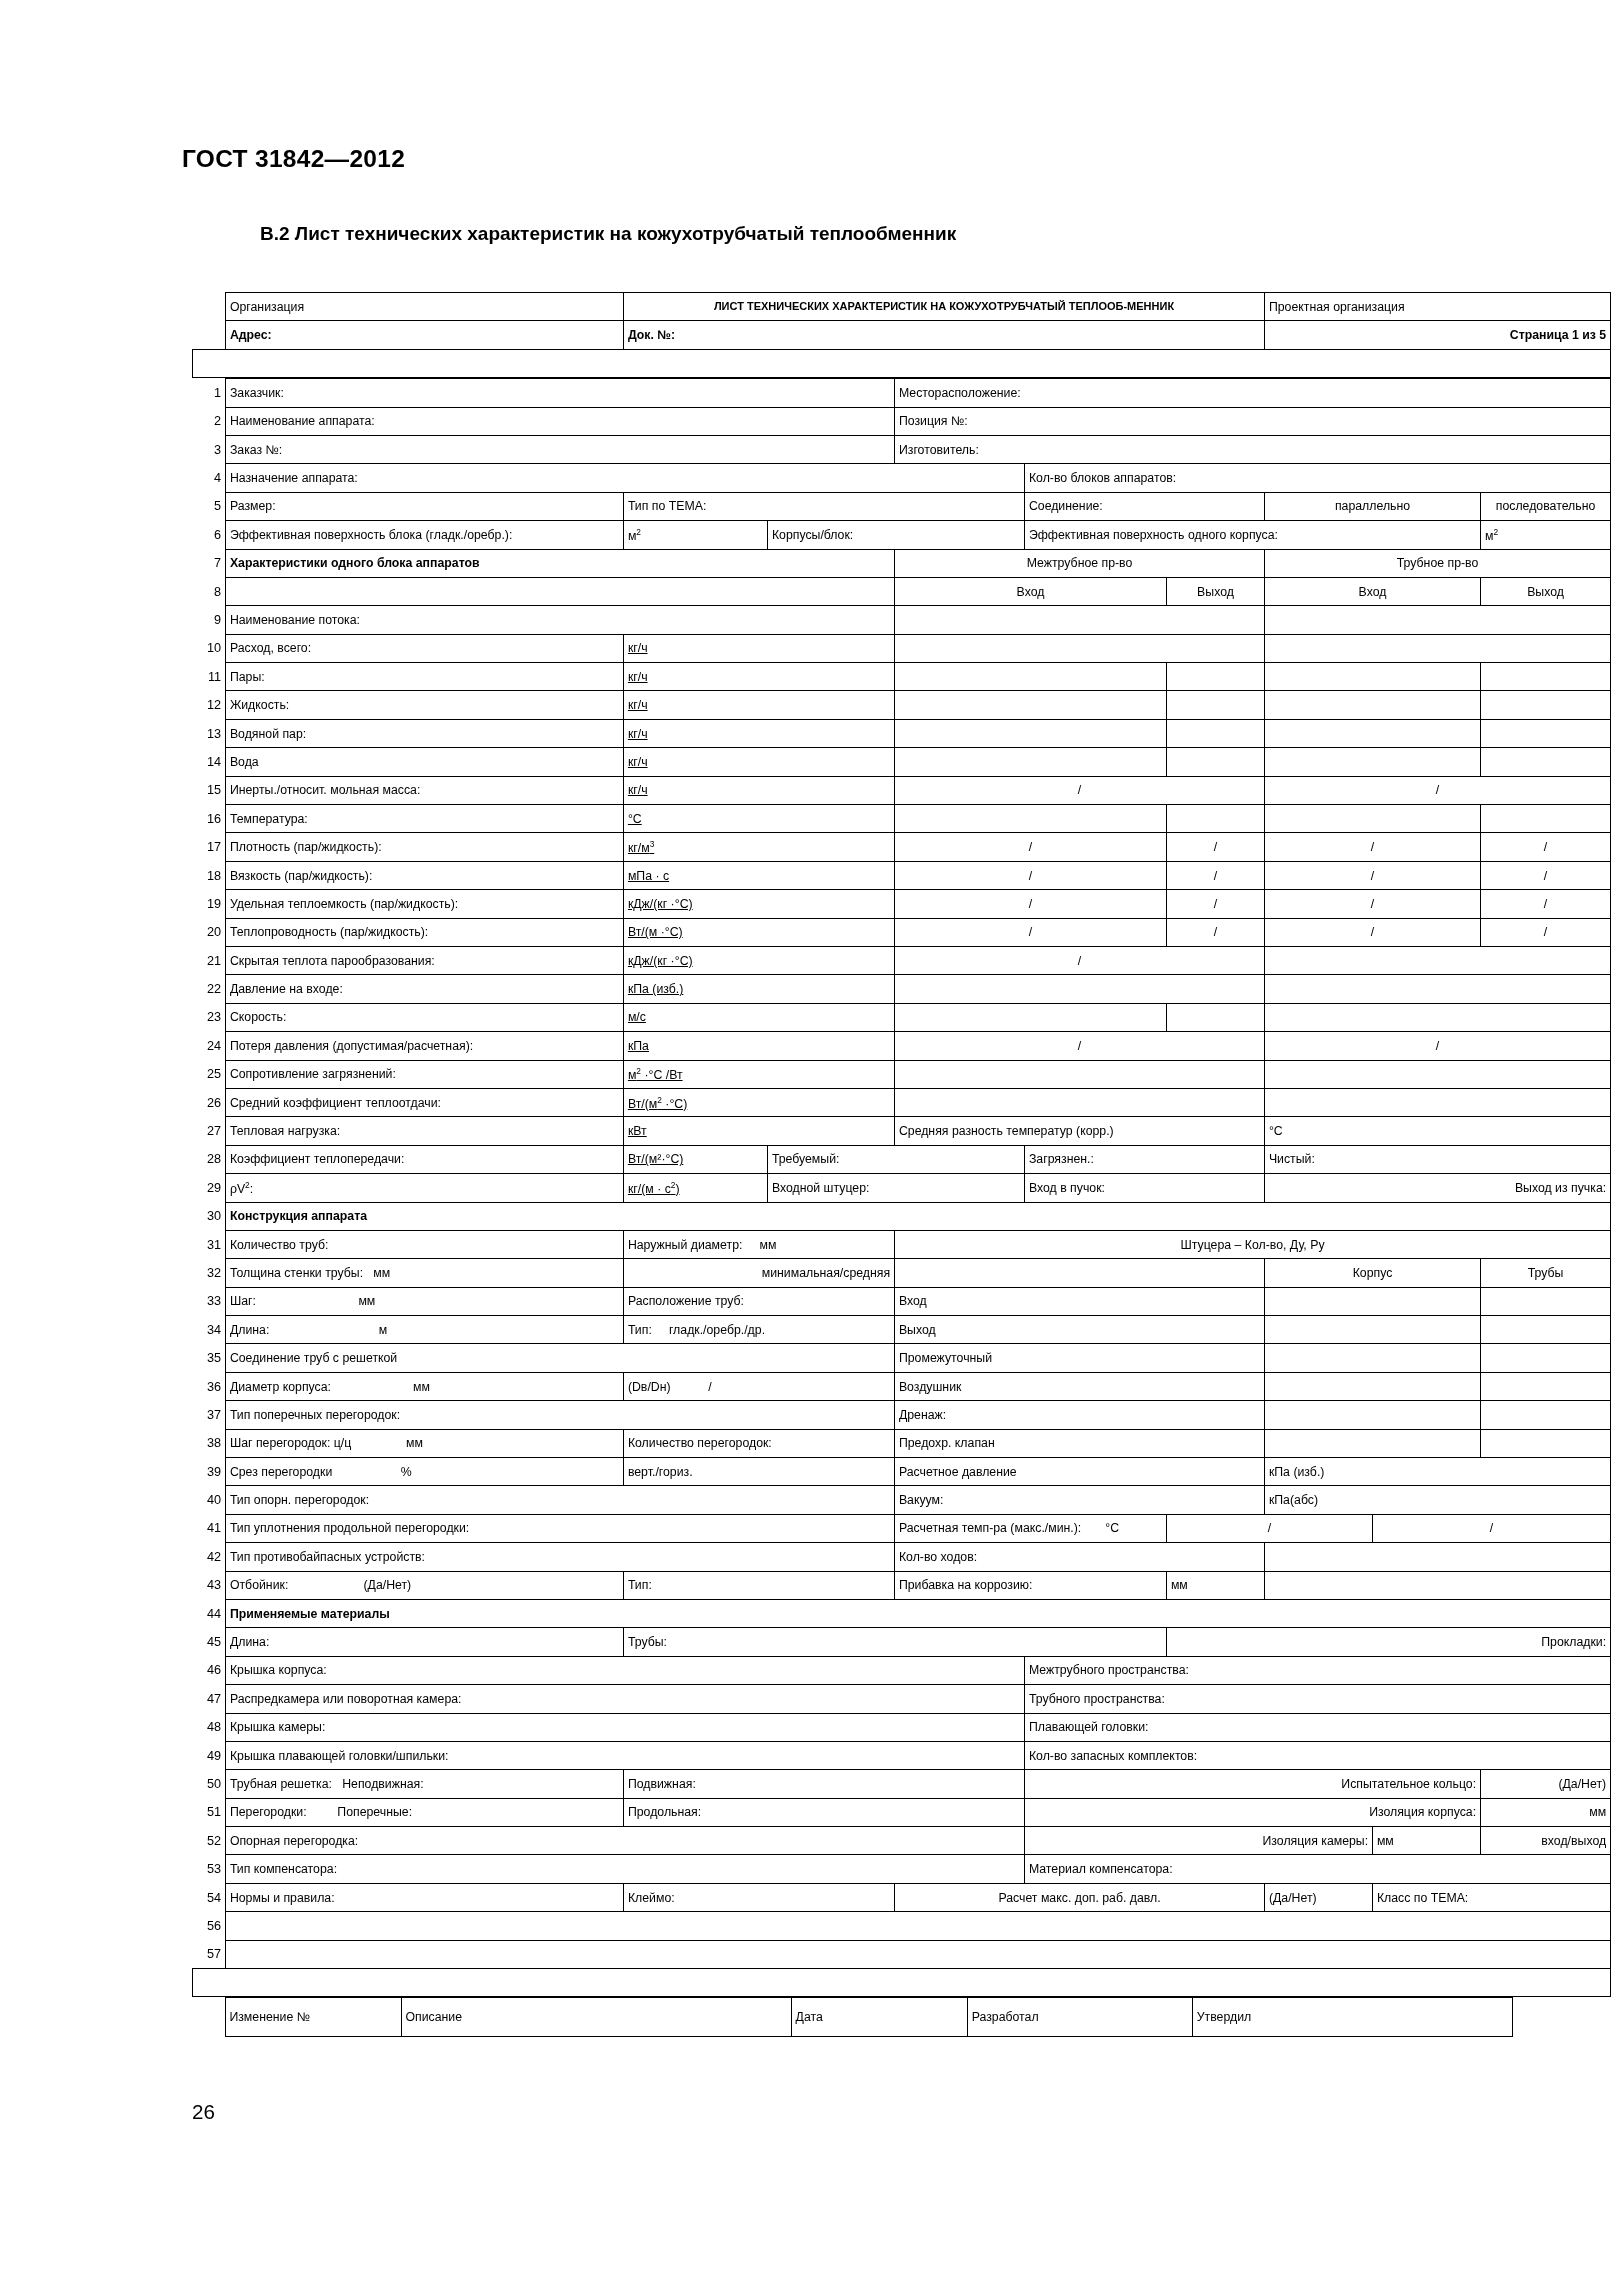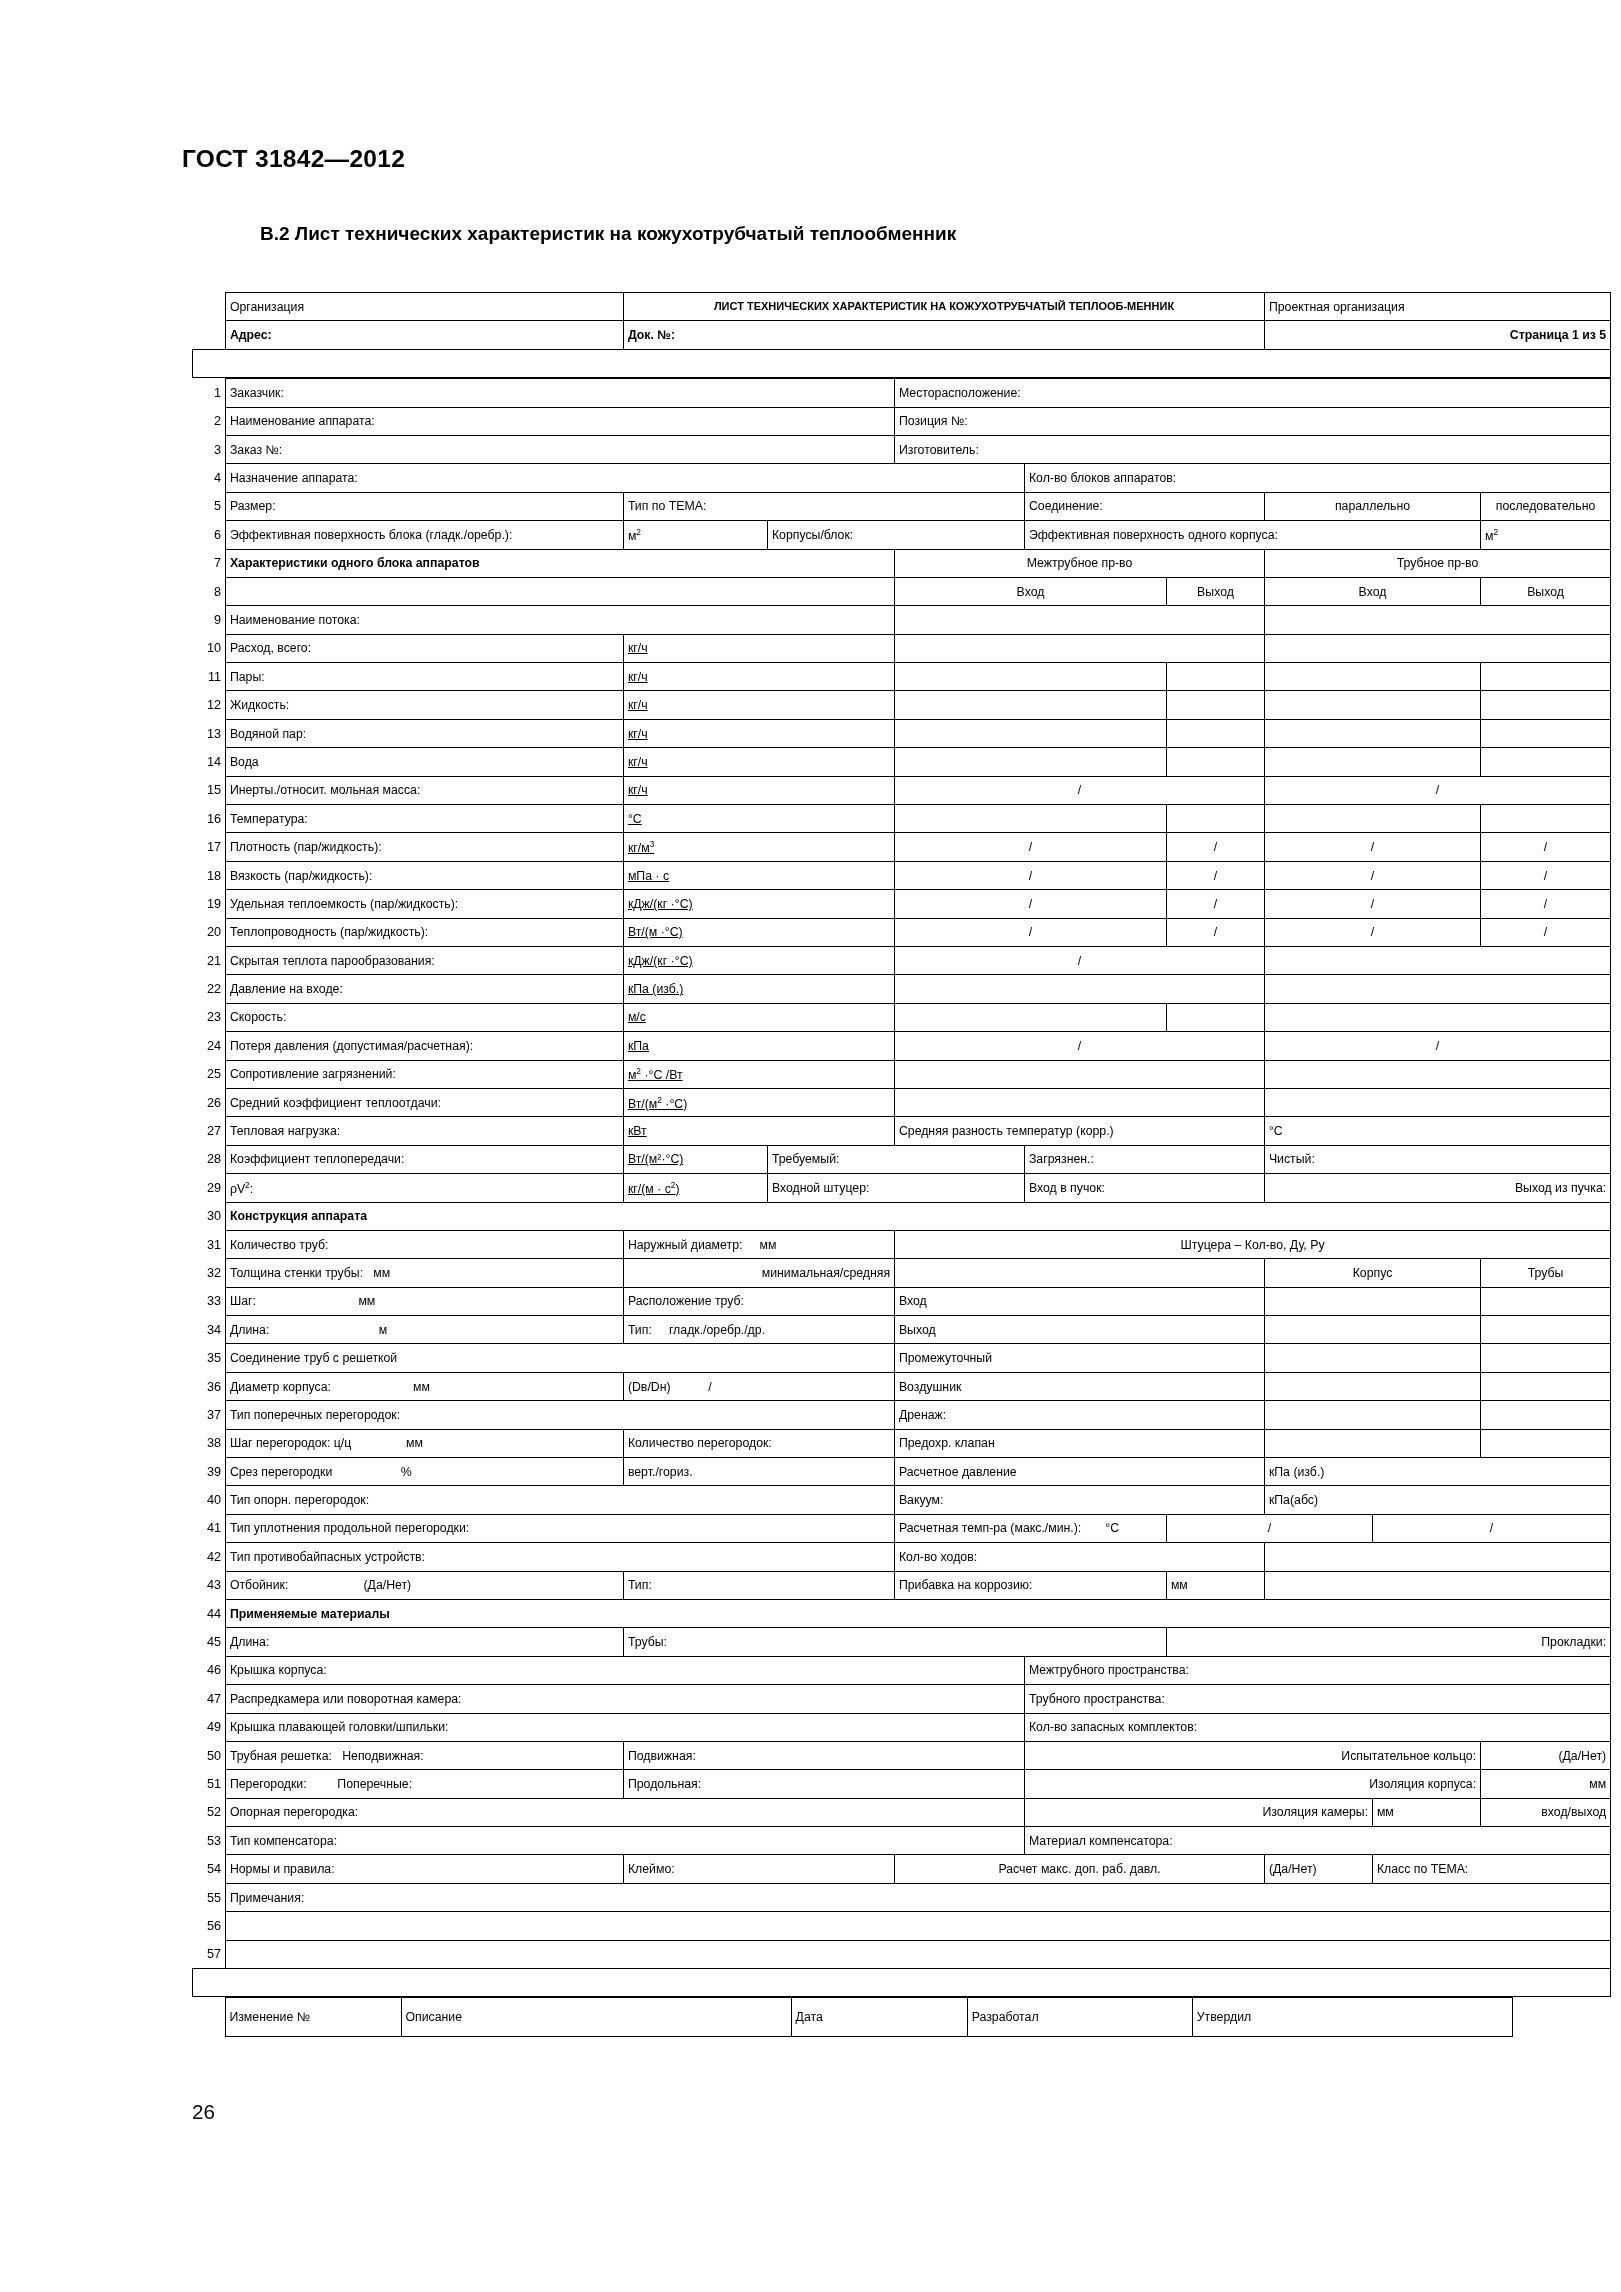--- a/index.html
+++ b/index.html
@@ -482,20 +482,25 @@
         <td class="rownum">46</td>
         <td colspan="5">Крышка корпуса:</td>
         <td colspan="5">Межтрубного пространства:</td>
       </tr>
       <tr>
         <td class="rownum">47</td>
         <td colspan="5">Распредкамера или поворотная камера:</td>
         <td colspan="5">Трубного пространства:</td>
       </tr>
       <tr>
+        <td class="rownum">48</td>
+        <td colspan="5">Крышка камеры:</td>
+        <td colspan="5">Плавающей головки:</td>
+      </tr>
+      <tr>
         <td class="rownum">49</td>
         <td colspan="5">Крышка плавающей головки/шпильки:</td>
         <td colspan="5">Кол-во запасных комплектов:</td>
       </tr>
       <tr>
         <td class="rownum">50</td>
         <td colspan="2"><span>Трубная решетка:</span>&nbsp;&nbsp;&nbsp;<span>Неподвижная:</span></td>
         <td colspan="3">Подвижная:</td>
         <td colspan="4" class="right">Испытательное кольцо:</td>
         <td class="right">(Да/Нет)</td>
@@ -519,24 +524,20 @@
         <td colspan="5">Тип компенсатора:</td>
         <td colspan="5">Материал компенсатора:</td>
       </tr>
       <tr>
         <td class="rownum">54</td>
         <td colspan="2">Нормы и правила:</td>
         <td colspan="2">Клеймо:</td>
         <td colspan="3" class="center">Расчет макс. доп. раб. давл.</td>
         <td>(Да/Нет)</td>
         <td colspan="2">Класс по ТЕМА:</td>
-      </tr>
-      <tr class="notes-row">
-        <td class="rownum">55</td>
-        <td colspan="10" class="nobot">Примечания:</td>
       </tr>
       <tr class="notes-row">
         <td class="rownum">56</td>
         <td colspan="10" class="nobot notop"></td>
       </tr>
       <tr class="notes-row">
         <td class="rownum">57</td>
         <td colspan="10" class="notop"></td>
       </tr>
       <tr class="spacer">

